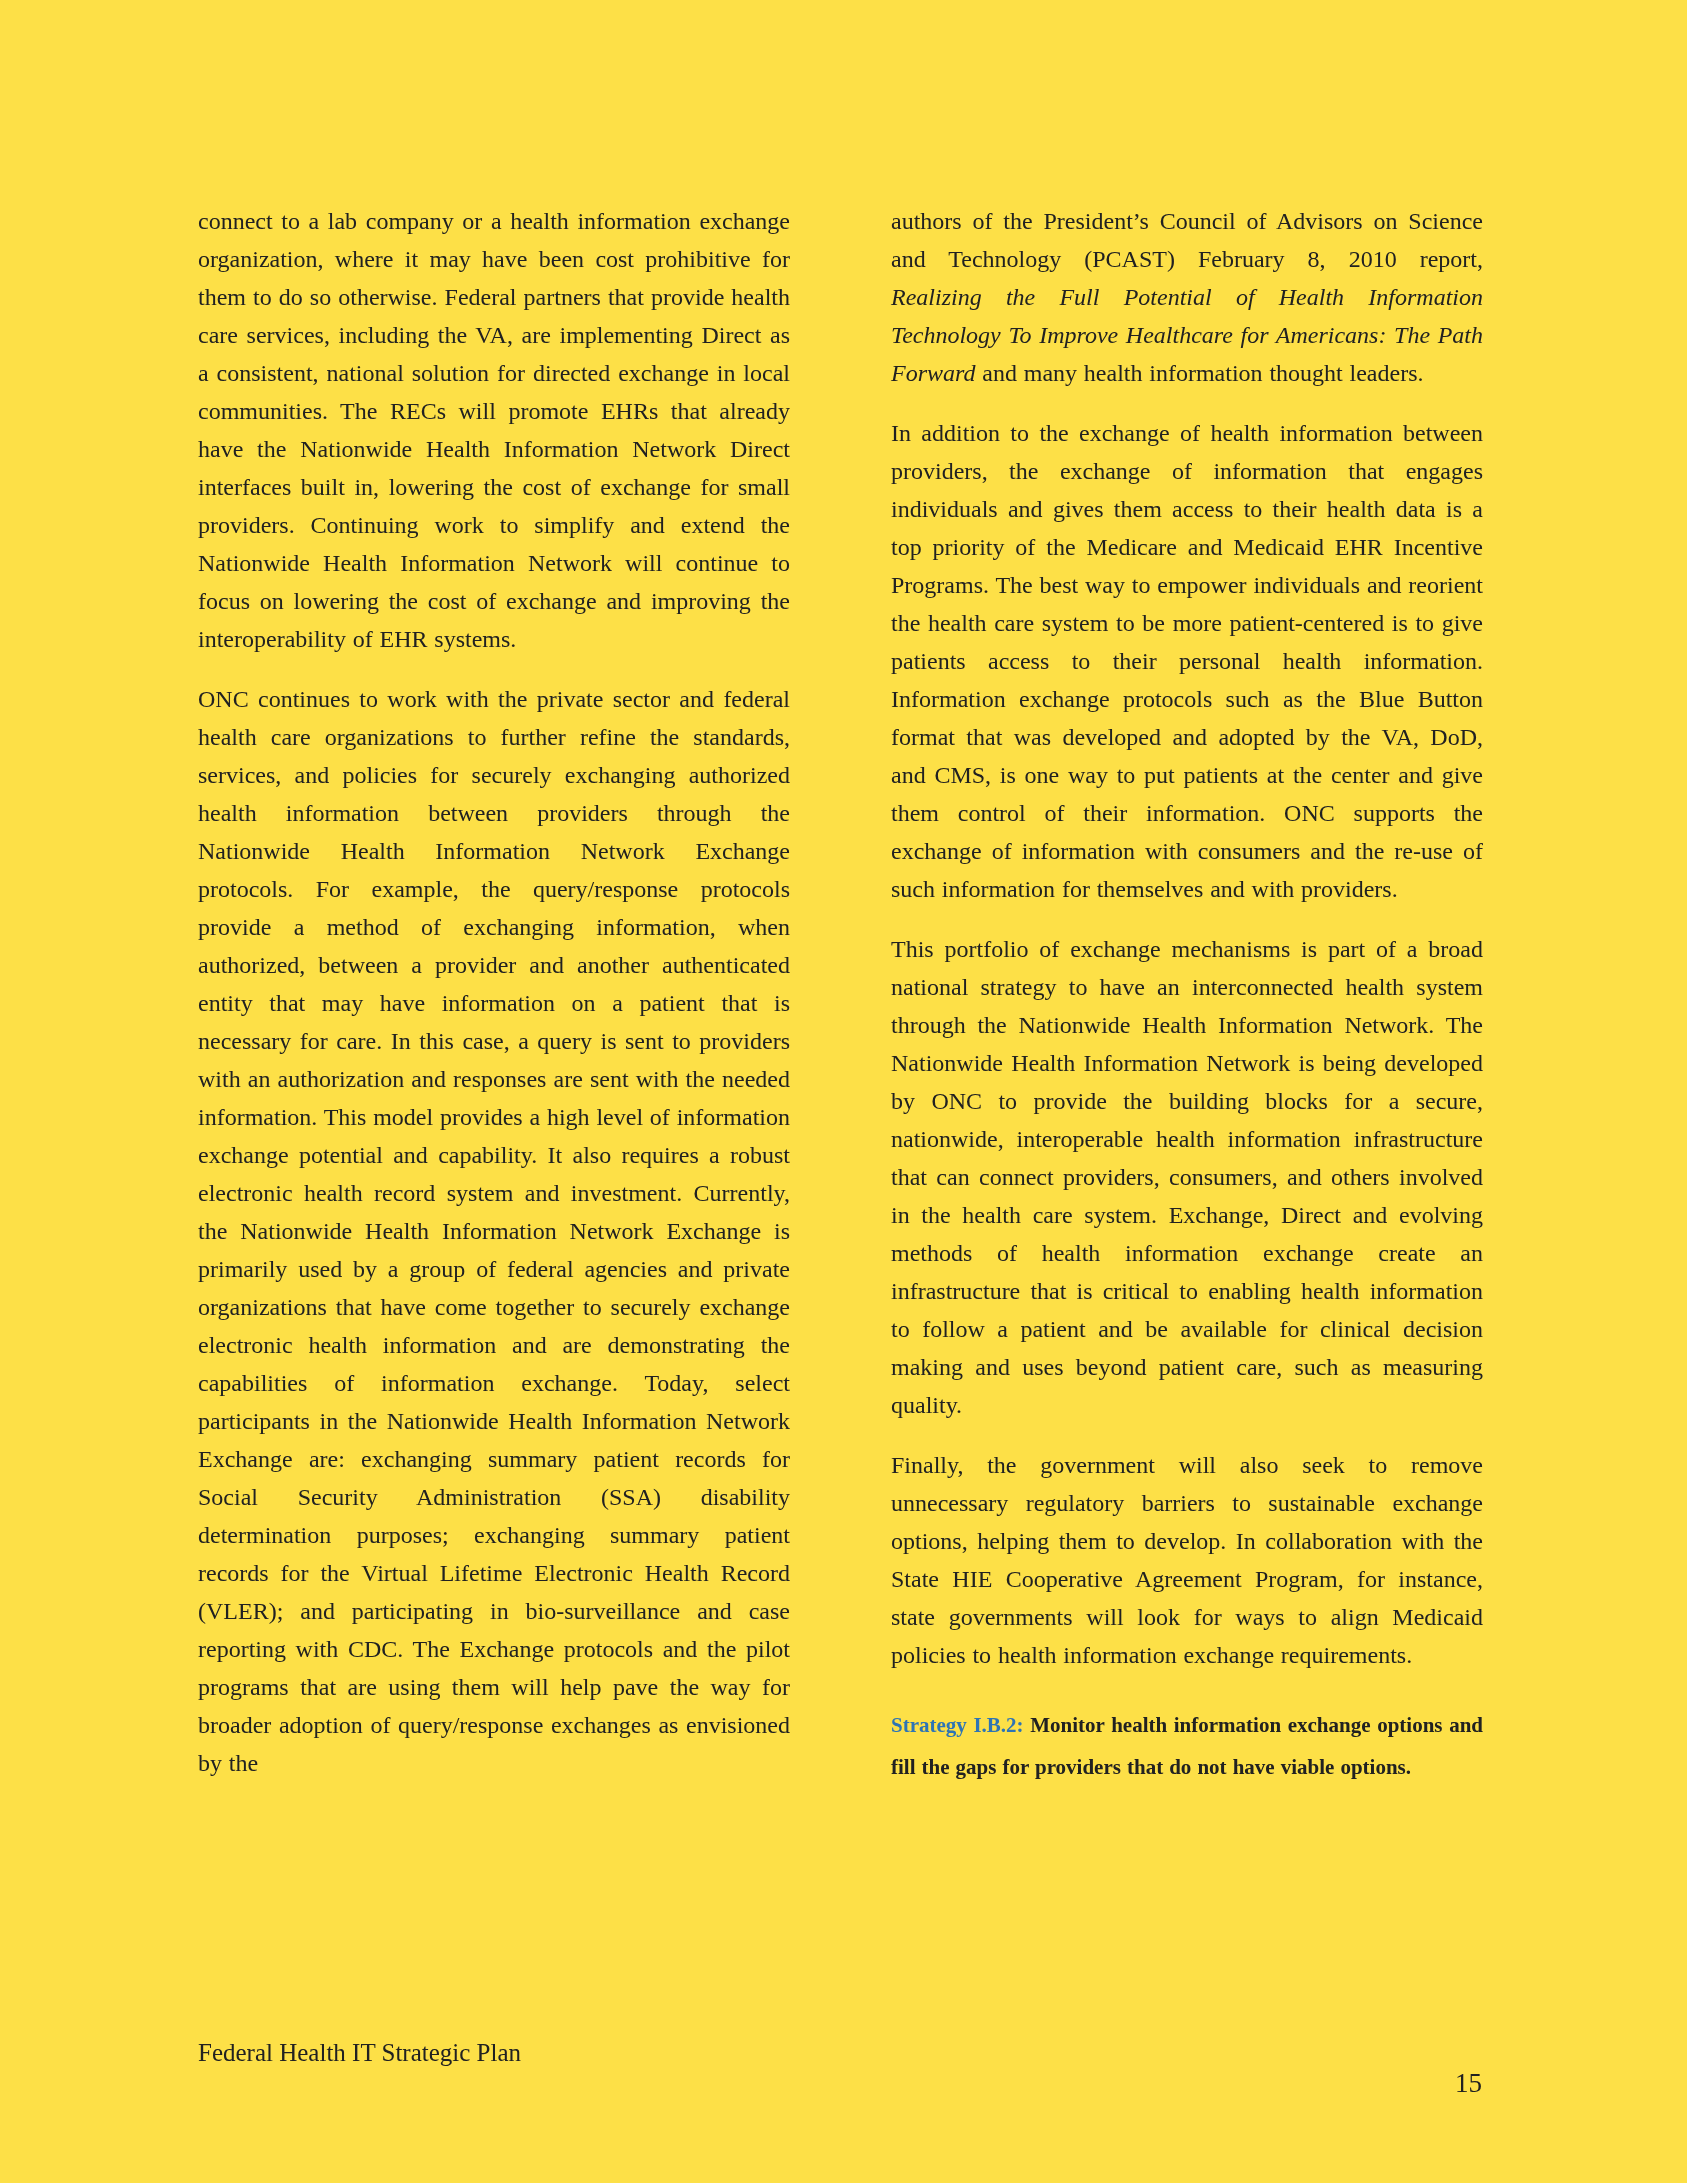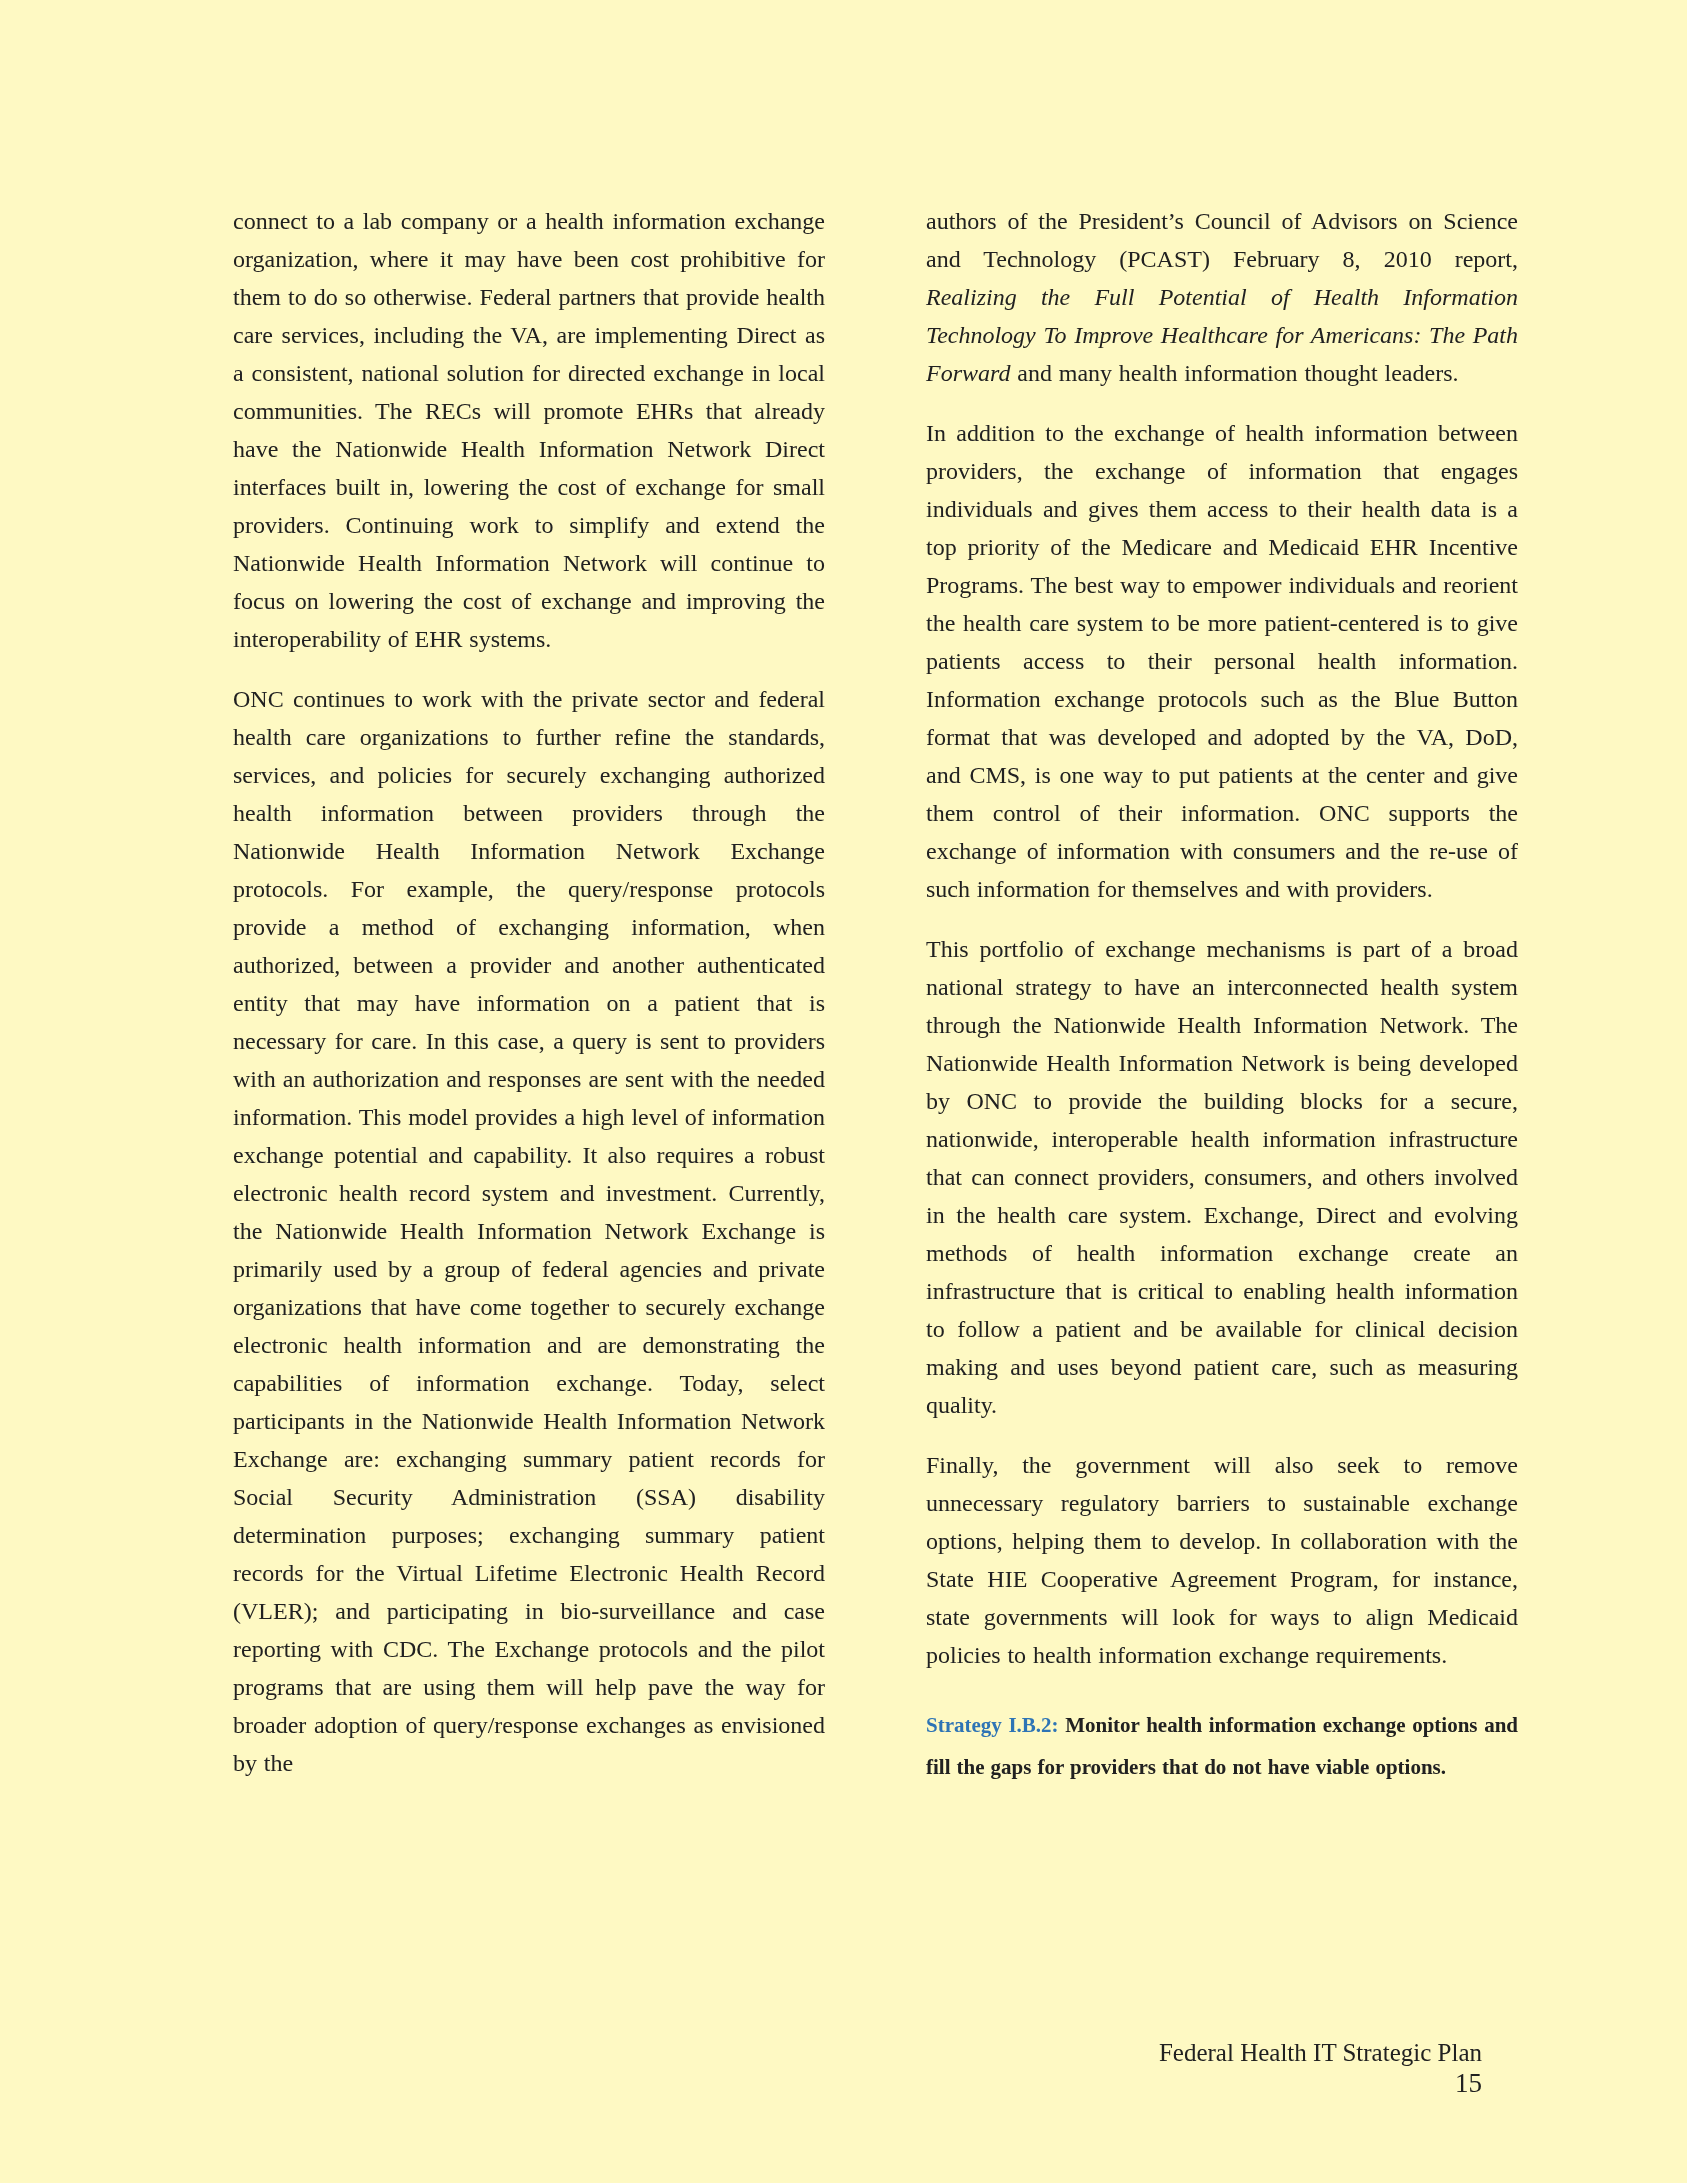--- a/index.html
+++ b/index.html
@@ -7,23 +7,22 @@
   body {
     background: #ffffff;
     font-family: "Liberation Serif", serif;
     color: #212121;
     -webkit-font-smoothing: antialiased;
   }
   .page {
     position: relative;
     width: 1687px;
     height: 2183px;
-    background: #fef9c3;
+    background: #fde047;
     overflow: hidden;
-    padding-left: 35px;
   }
   .columns {
     display: flex;
     gap: 101px;
     padding: 202px 0 0 198px;
   }
   .col { width: 592px; }
   .para {
     font-size: 24px;
     line-height: 38px;
@@ -37,21 +36,21 @@
     line-height: 42px;
     font-weight: bold;
     margin-top: 30px;
   }
   .strategy-label { color: #2e74b5; font-weight: bold; }
   .footer {
     position: absolute;
     left: 198px;
     top: 2037px;
     width: 1284px;
-    text-align: right;
+    text-align: left;
     font-size: 25px;
     line-height: 31px;
   }
   .page-number {
     position: absolute;
     right: 0;
     top: 1.6px;
     font-size: 27px;
     margin-top: 29px;
   }

